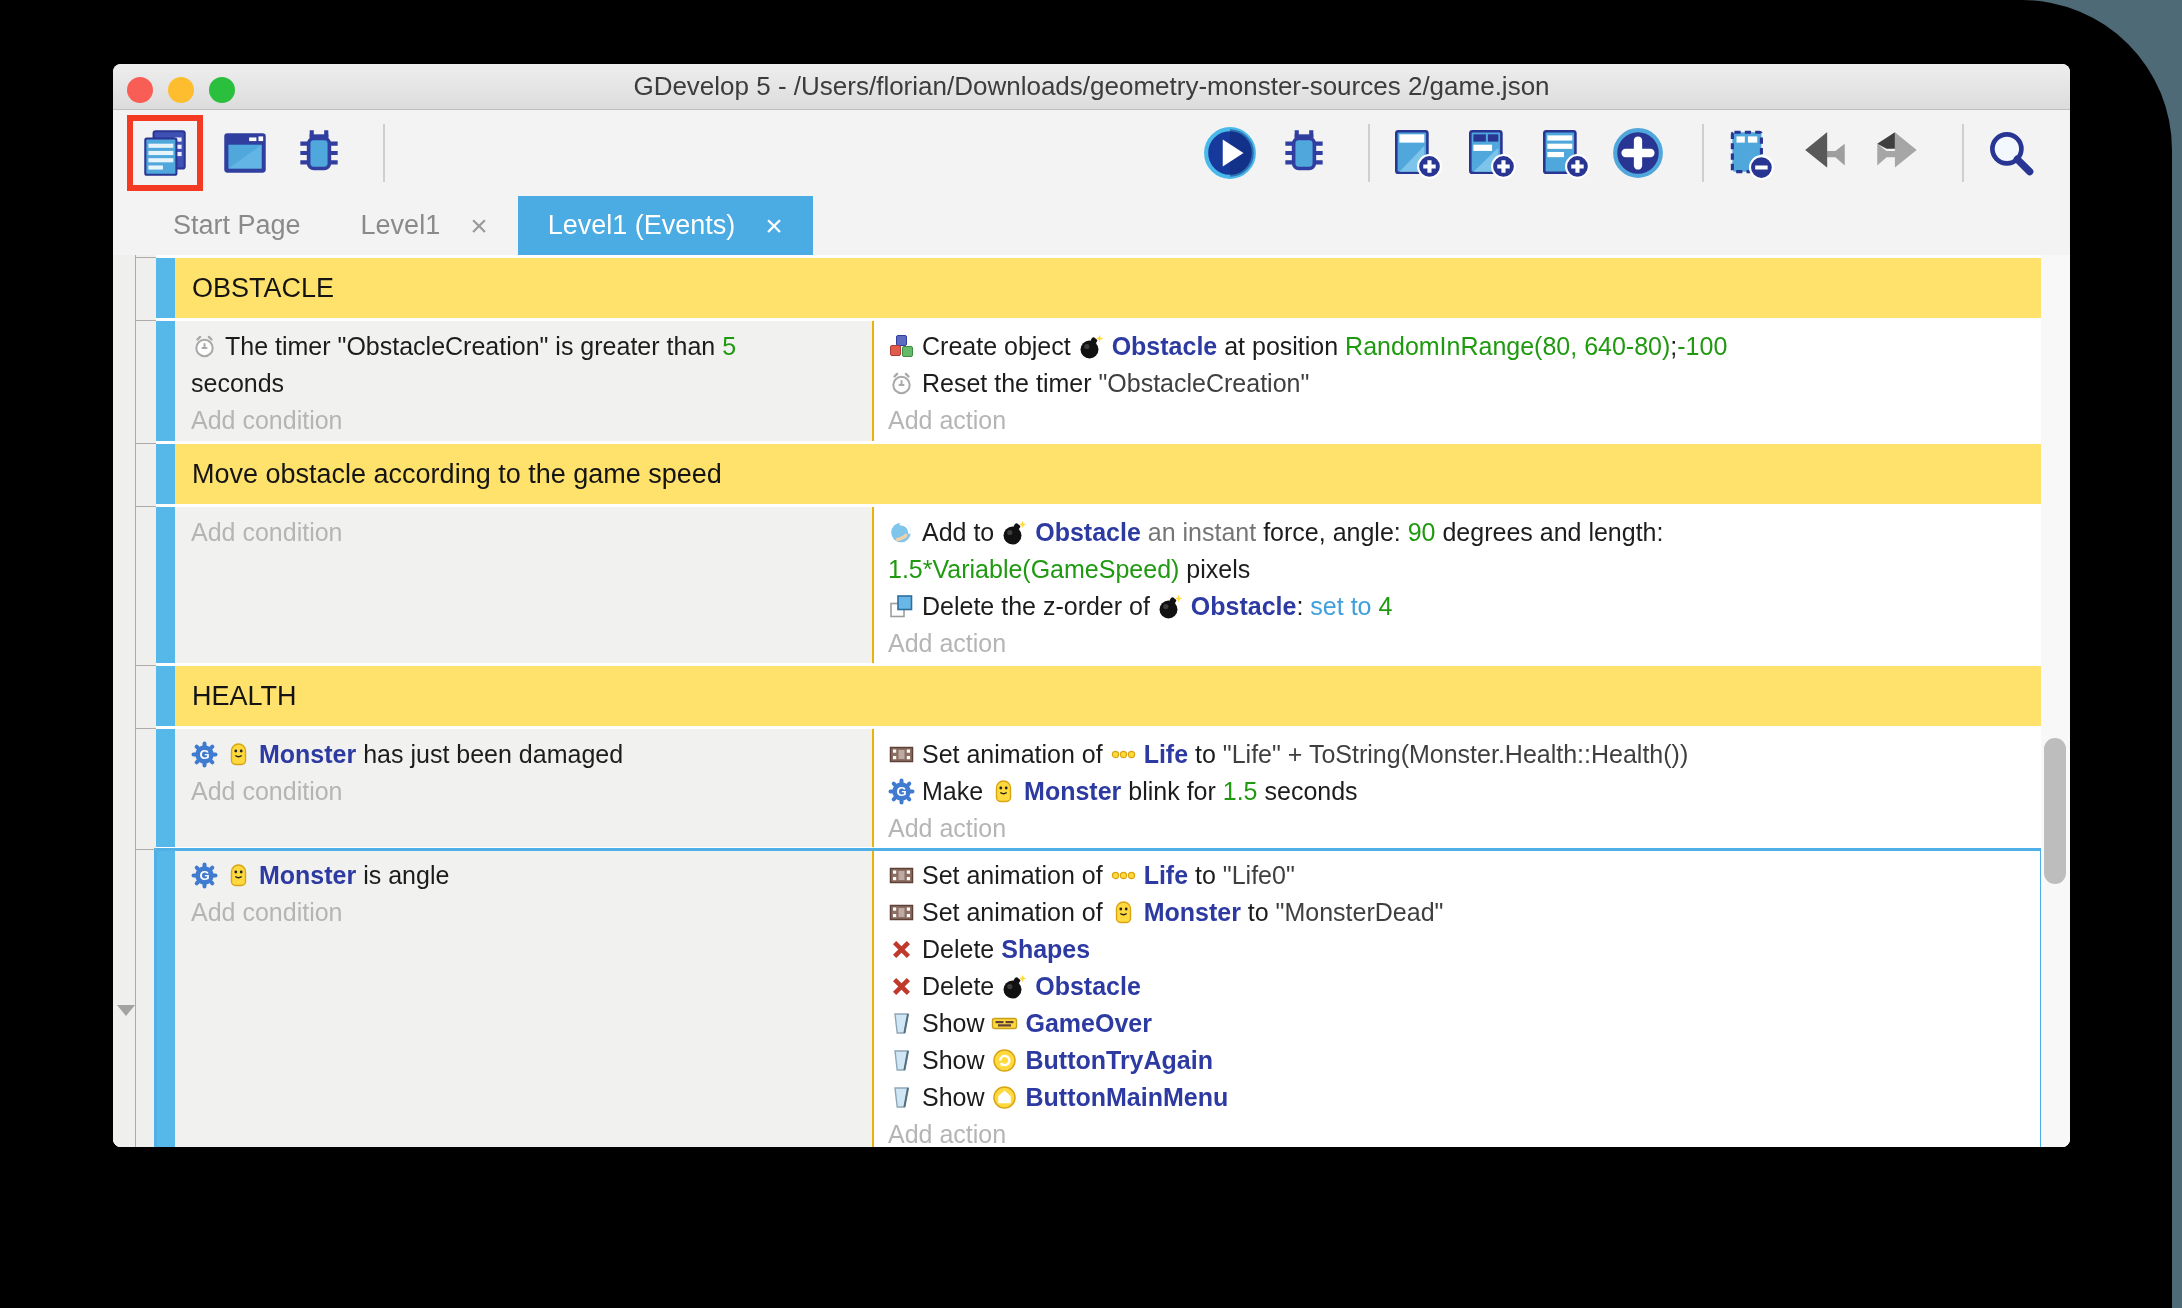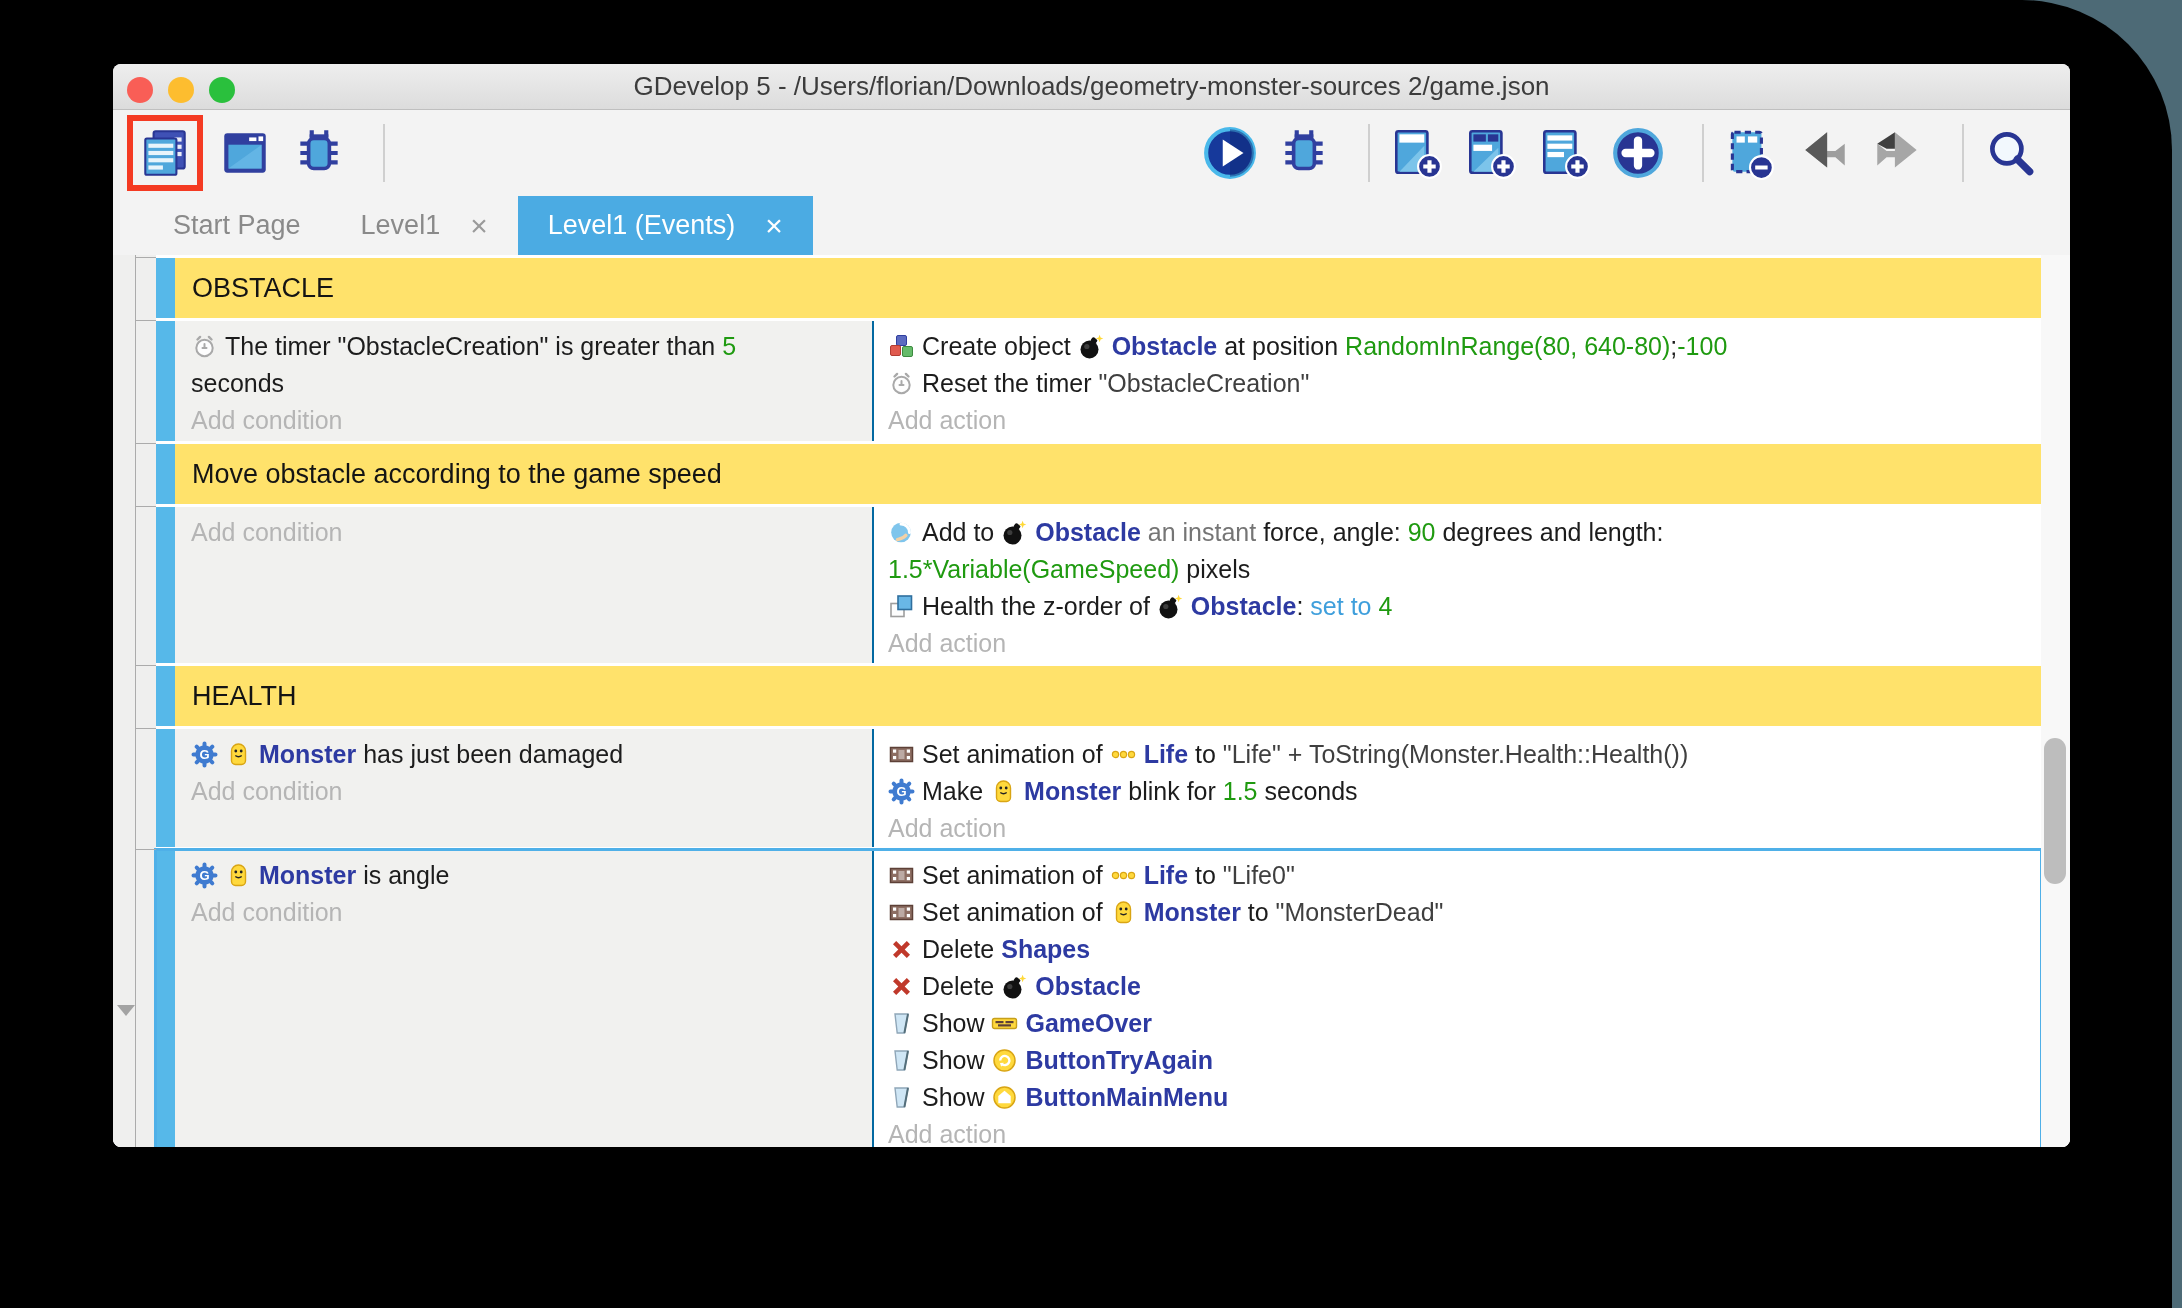--- a/index.html
+++ b/index.html
@@ -41,21 +41,21 @@
   #expander{position:absolute;left:4px;top:750px;width:0;height:0;
     border-left:9px solid transparent;border-right:9px solid transparent;border-top:11px solid #a3a3a3;}
   #rows{position:absolute;left:43px;top:3px;right:29px;}
   .row{display:flex;position:relative;margin-bottom:3px;}
   .row::before{content:"";position:absolute;left:-21px;top:-1px;width:21px;height:1px;background:#ababab;}
   .bar{width:19px;flex:0 0 19px;background:var(--bar-blue,#56b8e9);}
   .grouplabel{flex:1;background:var(--group-yellow,#ffe26b);font-size:27px;color:#141414;
     display:flex;align-items:center;padding-left:17px;}
   .row.group{height:60px;}
   .cond{flex:0 0 697px;width:697px;background:var(--cond-bg,#f1f1ef);padding:7px 10px 0 16px;box-sizing:border-box;}
-  .act{flex:1;background:#fff;border-left:2px solid #0369a1;padding:7px 10px 0 14px;box-sizing:border-box;}
+  .act{flex:1;background:#fff;border-left:2px solid #eab308;padding:7px 10px 0 14px;box-sizing:border-box;}
   .row.event.selected{outline:3px solid var(--sel-blue,#4fb0e8);outline-offset:-1px;}
   .line{font-size:25px;line-height:37px;white-space:nowrap;color:#1c1c1c;}
   .line .ticon{display:inline-block;width:27px;height:27px;vertical-align:-5px;margin-right:7px;}
   .line .ticon svg{width:27px;height:27px;display:block;}
   .s-plain{color:#1c1c1c;}
   .s-obj{color:var(--obj-blue,#2d3aa2);font-weight:bold;}
   .s-green{color:var(--expr-green,#1f9a10);}
   .s-setto{color:var(--op-blue,#3f9fdc);}
   .s-gray{color:#757575;}
   .s-str{color:#3f3f3f;}
@@ -284,21 +284,21 @@
                 </svg></span><span class="s-plain">Add to </span><span class="ticon"><svg viewBox="0 0 27 27">
                   <rect x="13" y="5" width="6" height="5" rx="1.5" transform="rotate(38 16 7.5)" fill="#111"></rect>
                   <circle cx="11.5" cy="16.5" r="9" fill="#111"></circle>
                   <circle cx="8.8" cy="13.5" r="2.6" fill="#3d3d3d"></circle>
                   <path d="M21.6 1.8l1 2.7 2.7 1-2.7 1-1 2.7-1-2.7-2.7-1 2.7-1z" fill="#ffd938"></path>
                 </svg></span><span class="s-obj">Obstacle</span><span class="s-gray"> an instant </span><span class="s-plain">force, angle: </span><span class="s-green">90</span><span class="s-plain"> degrees and length:</span></div>
             <div class="line"><span class="s-green">1.5*Variable(GameSpeed)</span><span class="s-plain"> pixels</span></div>
             <div class="line"><span class="ticon"><svg viewBox="0 0 27 27">
                   <rect x="3" y="10.5" width="13" height="13" fill="#fdfdfd" stroke="#9e9e9e" stroke-width="1.6"></rect>
                   <rect x="10" y="3" width="13.5" height="13.5" fill="#69b7e6" stroke="#2f6f9e" stroke-width="1.6"></rect>
-                </svg></span><span class="s-plain">Health the z-order of </span><span class="ticon"><svg viewBox="0 0 27 27">
+                </svg></span><span class="s-plain">Delete the z-order of </span><span class="ticon"><svg viewBox="0 0 27 27">
                   <rect x="13" y="5" width="6" height="5" rx="1.5" transform="rotate(38 16 7.5)" fill="#111"></rect>
                   <circle cx="11.5" cy="16.5" r="9" fill="#111"></circle>
                   <circle cx="8.8" cy="13.5" r="2.6" fill="#3d3d3d"></circle>
                   <path d="M21.6 1.8l1 2.7 2.7 1-2.7 1-1 2.7-1-2.7-2.7-1 2.7-1z" fill="#ffd938"></path>
                 </svg></span><span class="s-obj">Obstacle</span><span class="s-plain">: </span><span class="s-setto">set to </span><span class="s-green">4</span></div>
             <div class="line"><span class="s-ph">Add action</span></div>
           </div>
         </div>
         <div class="row group">
           <div class="bar"></div>

